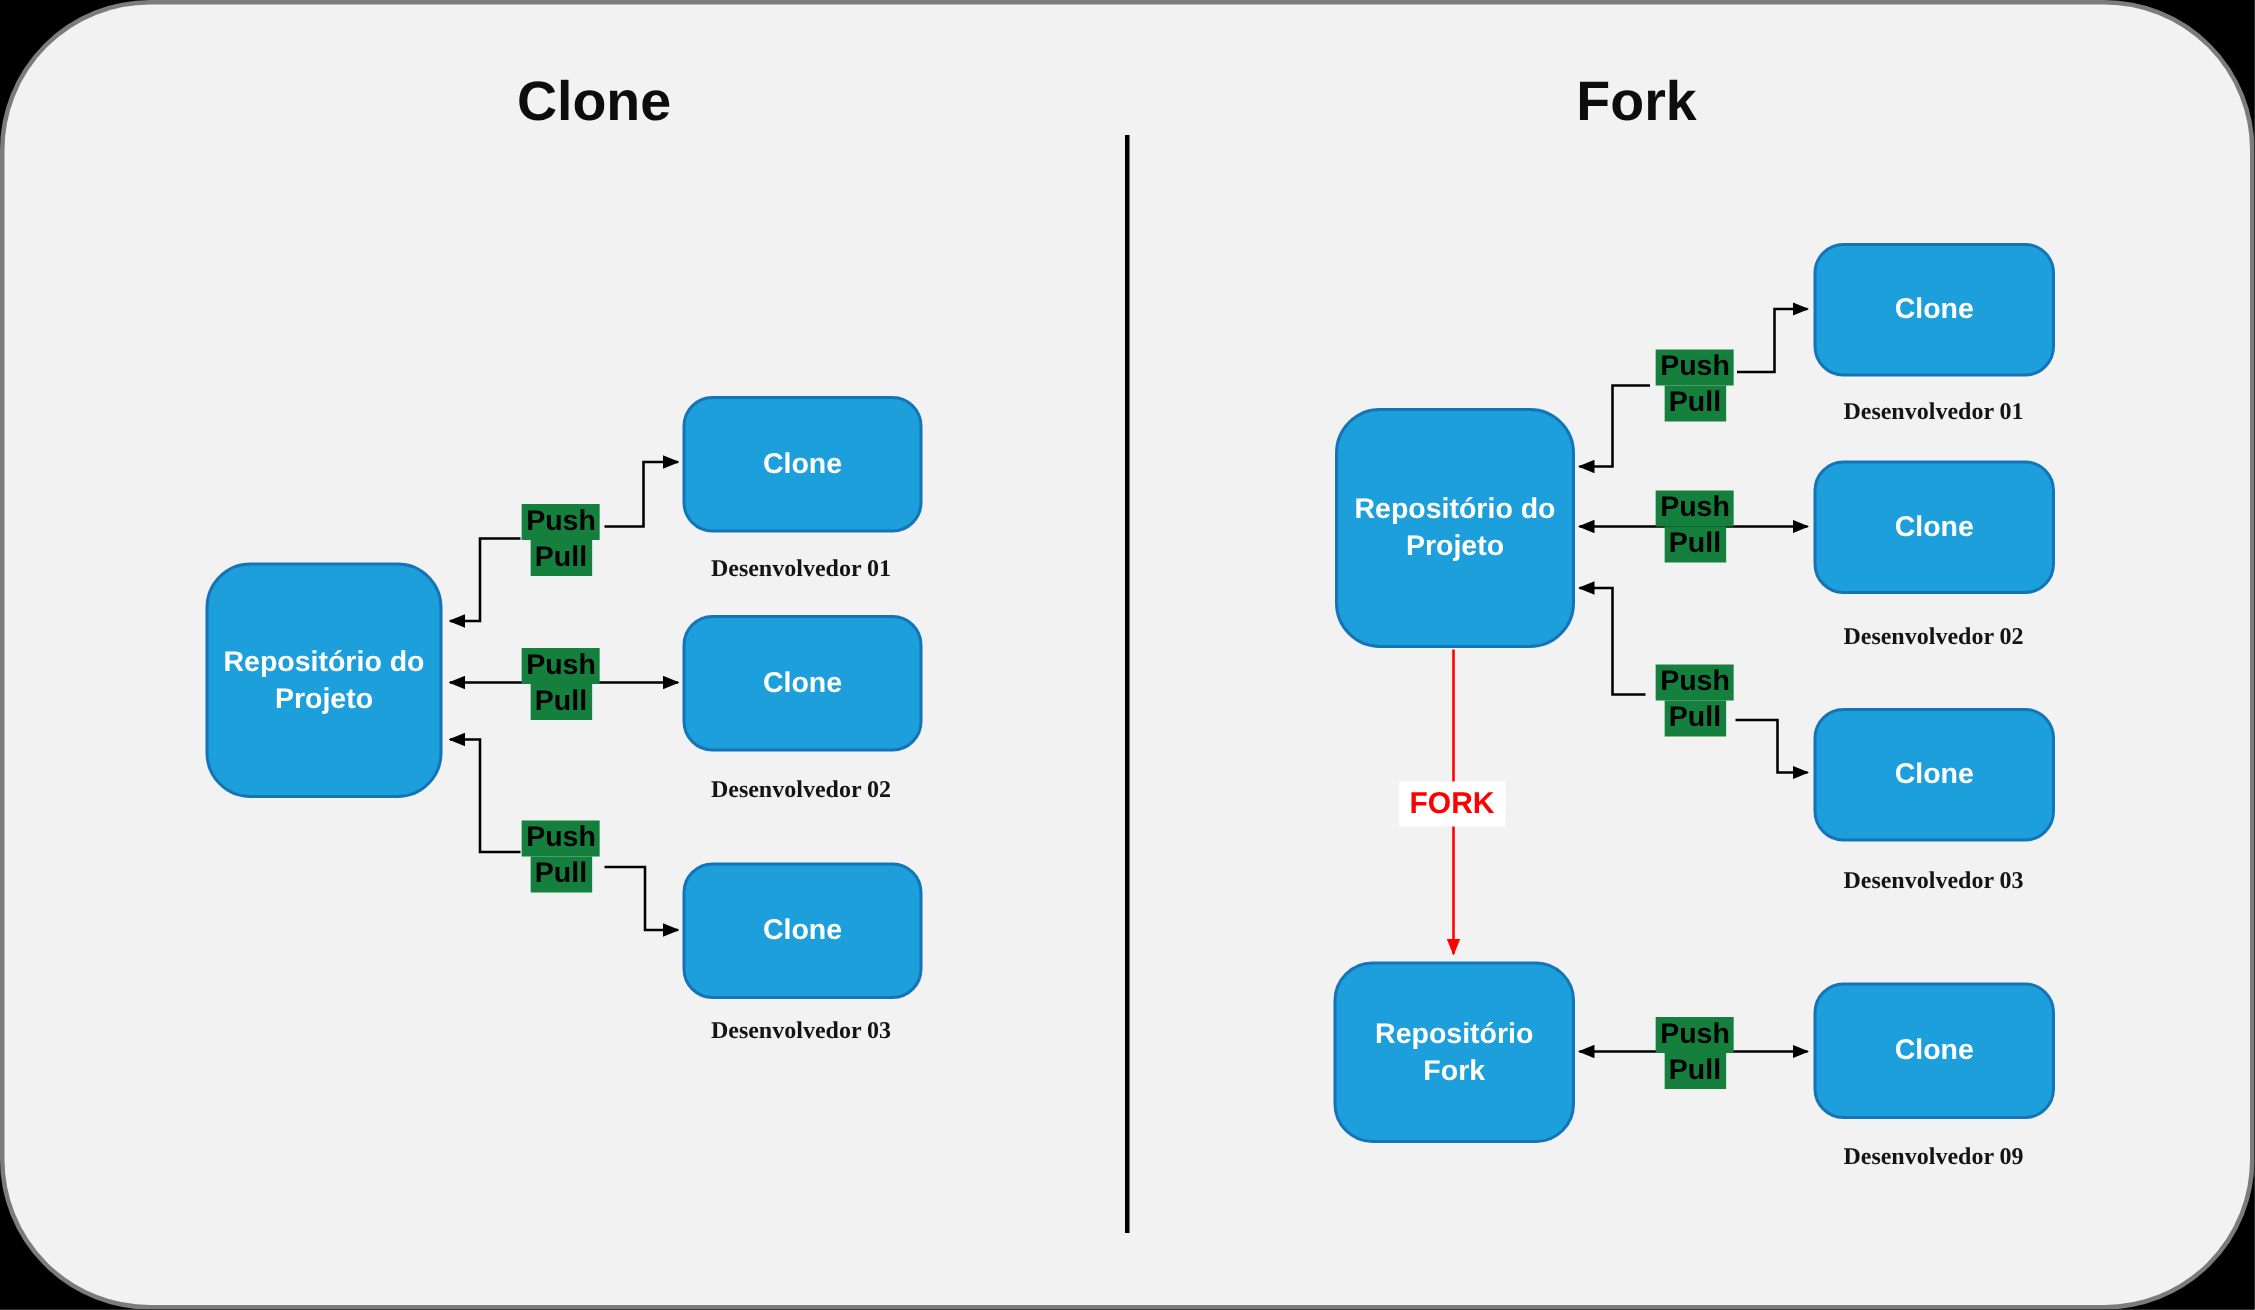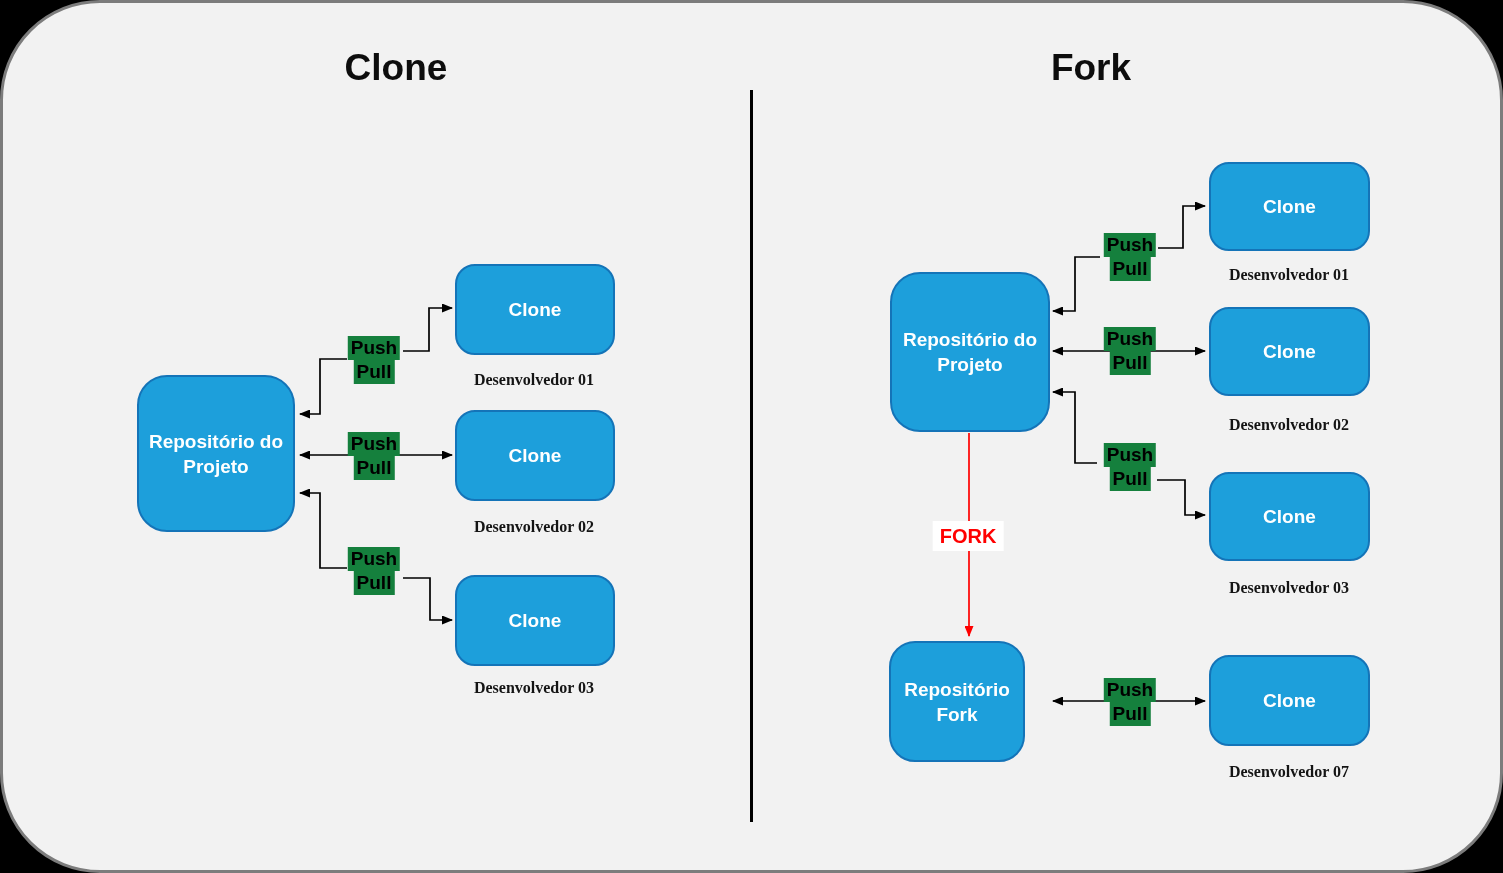--- a/index.html
+++ b/index.html
@@ -107,27 +107,27 @@
     <span class="ppl">Push</span><br>
     <span class="ppl">Pull</span>
   </div>
 
   <div class="node repo" style="left:890px;top:272px;width:160px;height:160px;">Repositório do
 Projeto</div>
   <div class="node clone" style="left:1209px;top:162px;width:161px;height:89px;">Clone</div>
   <div class="node clone" style="left:1209px;top:307px;width:161px;height:89px;">Clone</div>
   <div class="node clone" style="left:1209px;top:472px;width:161px;height:89px;">Clone</div>
   <div class="node clone" style="left:1209px;top:655px;width:161px;height:91px;">Clone</div>
-  <div class="node repo" style="left:889px;top:641px;width:136px;height:121px;border-radius:26px;">Repositório
+  <div class="node repo" style="left:889px;top:641px;width:161px;height:121px;border-radius:26px;">Repositório
 Fork</div>
 
   <div class="dev" style="left:1289px;top:266px;">Desenvolvedor 01</div>
   <div class="dev" style="left:1289px;top:416px;">Desenvolvedor 02</div>
   <div class="dev" style="left:1289px;top:579px;">Desenvolvedor 03</div>
-  <div class="dev" style="left:1289px;top:763px;">Desenvolvedor 07</div>
+  <div class="dev" style="left:1289px;top:763px;">Desenvolvedor 09</div>
 
   <div class="pp" style="left:1130px;top:233px;">
     <span class="ppl">Push</span><br>
     <span class="ppl">Pull</span>
   </div>
   <div class="pp" style="left:1130px;top:327px;">
     <span class="ppl">Push</span><br>
     <span class="ppl">Pull</span>
   </div>
   <div class="pp" style="left:1130px;top:443px;">

